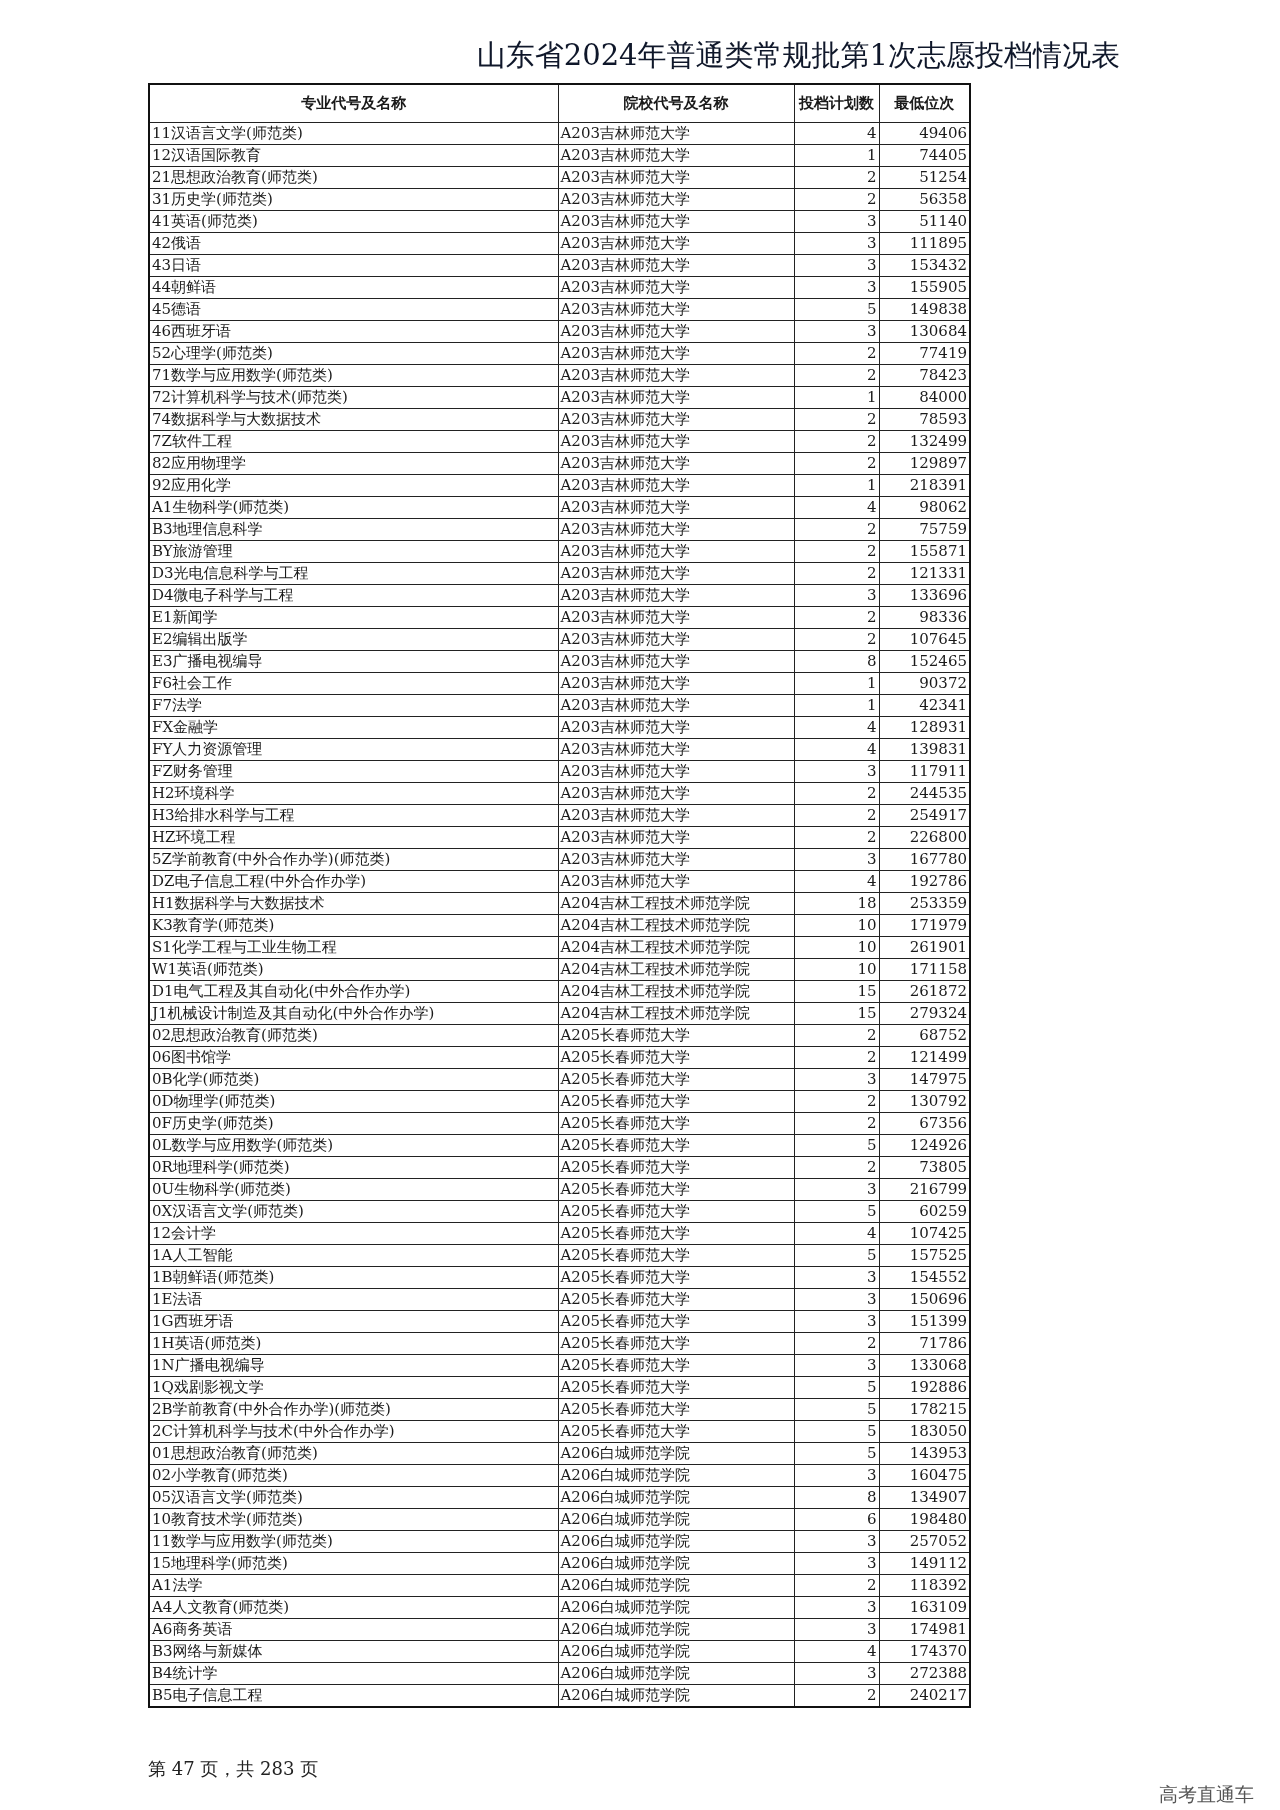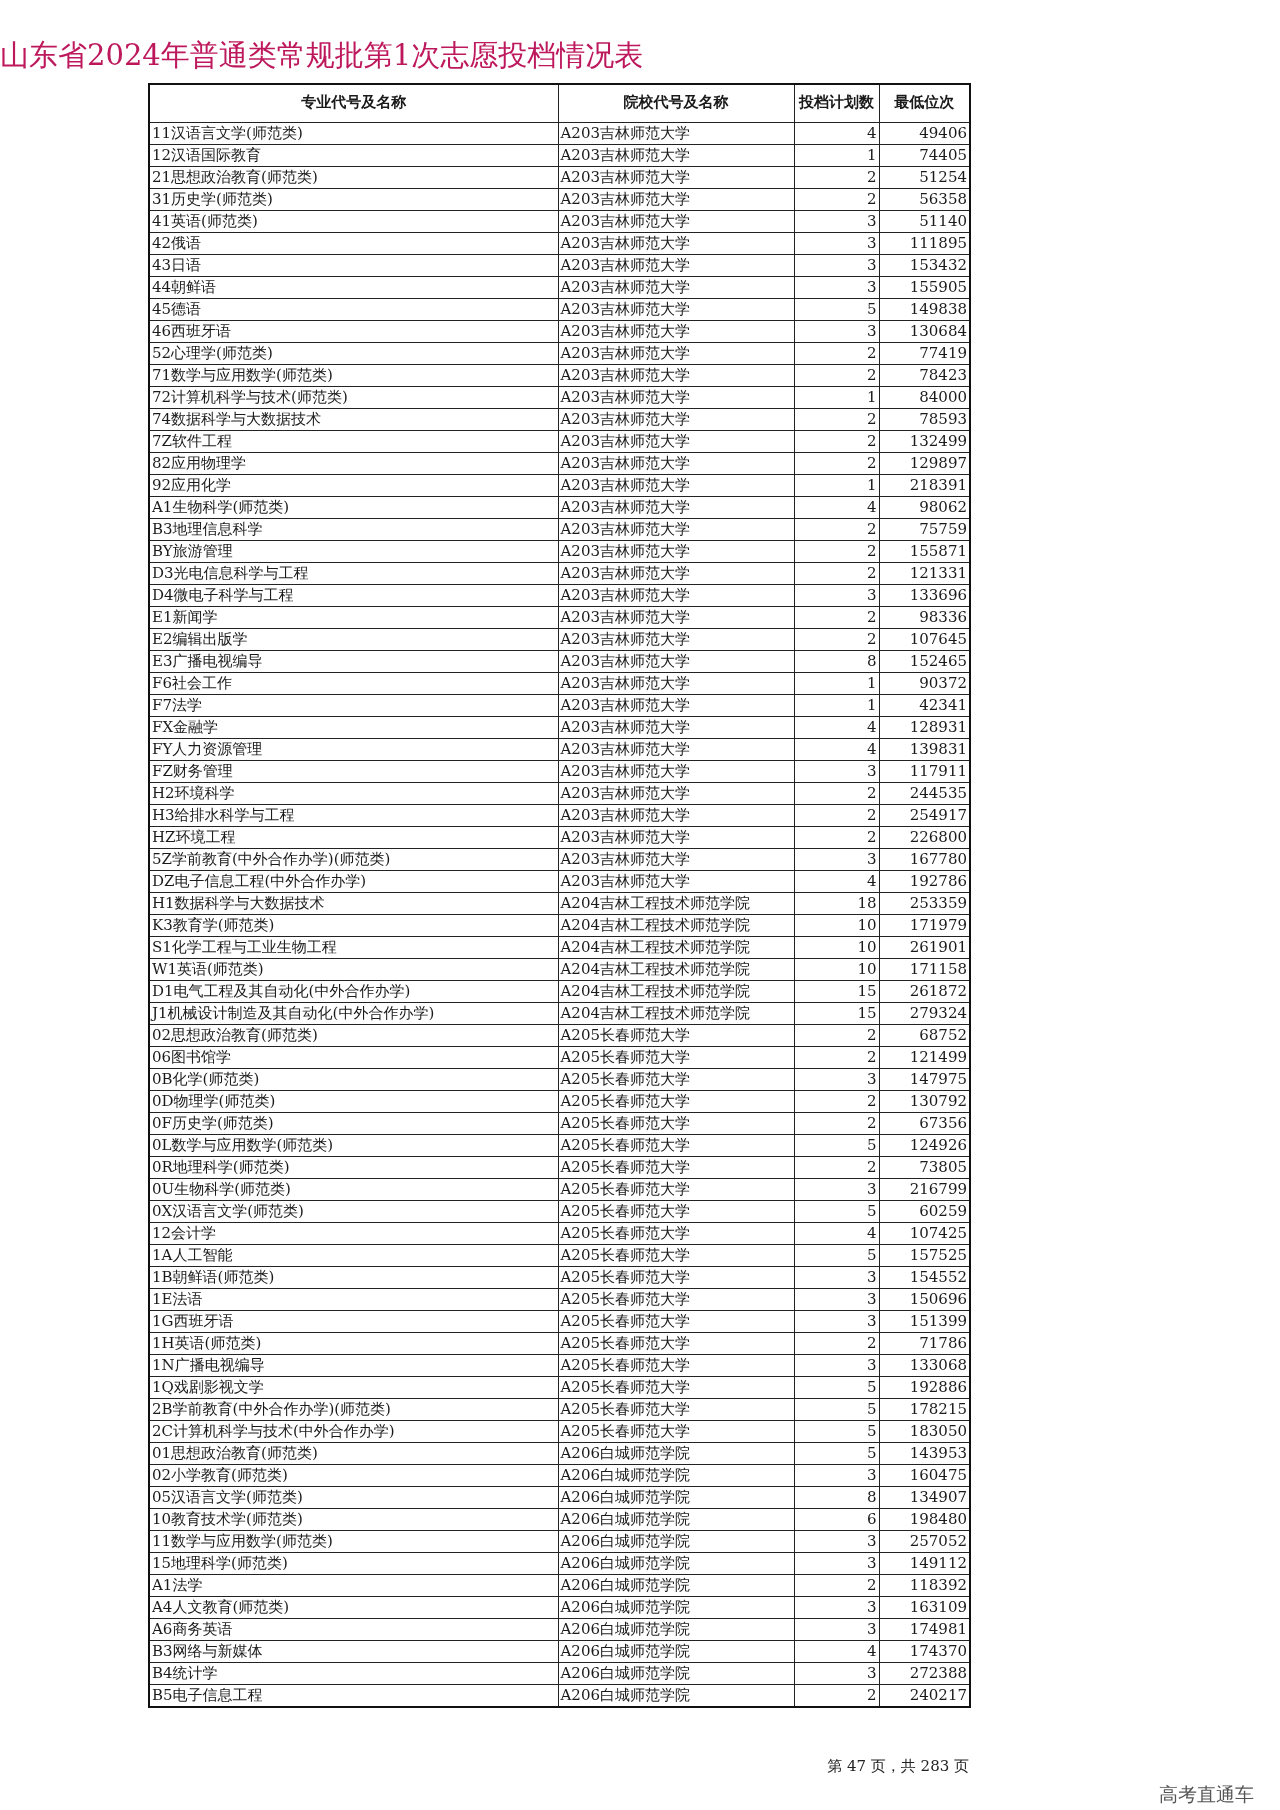--- a/index.html
+++ b/index.html
@@ -1,31 +1,31 @@
 <!DOCTYPE html>
 <html><head>
 <meta charset="utf-8">
 <style>
   html, body { margin:0; padding:0; background:#ffffff; }
   body { width:1280px; height:1810px; position:relative; overflow:hidden;
          font-family: "DejaVu Serif", "Liberation Serif", serif; color:#1a1a1a; }
-  .title { position:absolute; left:0; width:1120px; top:36px; text-align:left;
-           font-size:29px; font-weight:normal; letter-spacing:0px; color:#be185d; }
+  .title { position:absolute; left:0; width:1120px; top:36px; text-align:right;
+           font-size:29px; font-weight:normal; letter-spacing:0px; color:#0f172a; }
   table.grid { position:absolute; left:148px; top:83px; border-collapse:collapse;
                table-layout:fixed; width:821px; }
   table.grid td, table.grid th { border:1px solid #222; padding:0 2px; overflow:hidden;
                white-space:nowrap; font-size:15px; line-height:21px; height:21px; }
   table.grid { border:2px solid #111; }
-  th { font-weight:bold; font-family:Liberation Mono, monospace; font-size:15px;
+  th { font-weight:bold; font-family:Liberation Serif, serif; font-size:15px;
        height:37px !important; line-height:17px !important; text-align:center; }
   col.c1 { width:409px; } col.c2 { width:236px; } col.c3 { width:85px; } col.c4 { width:91px; }
   td.num { text-align:right; padding-right:2px; }
   td.txt { text-align:left; }
-  .footer { position:absolute; top:1757px; left:148px; width:821px; text-align:right;
-            font-size:15px; color:#222; }
+  .footer { position:absolute; top:1757px; left:148px; width:821px; text-align:left;
+            font-size:18px; color:#222; }
   .watermark { position:absolute; right:26px; top:1774px; font-size:19px; color:#555;
                font-family:"DejaVu Sans","Liberation Sans",sans-serif;margin-top:8px; }
 </style>
 </head>
 <body>
 
 <div class="title">山东省2024年普通类常规批第1次志愿投档情况表</div>
 
 <table class="grid">
   <colgroup>

